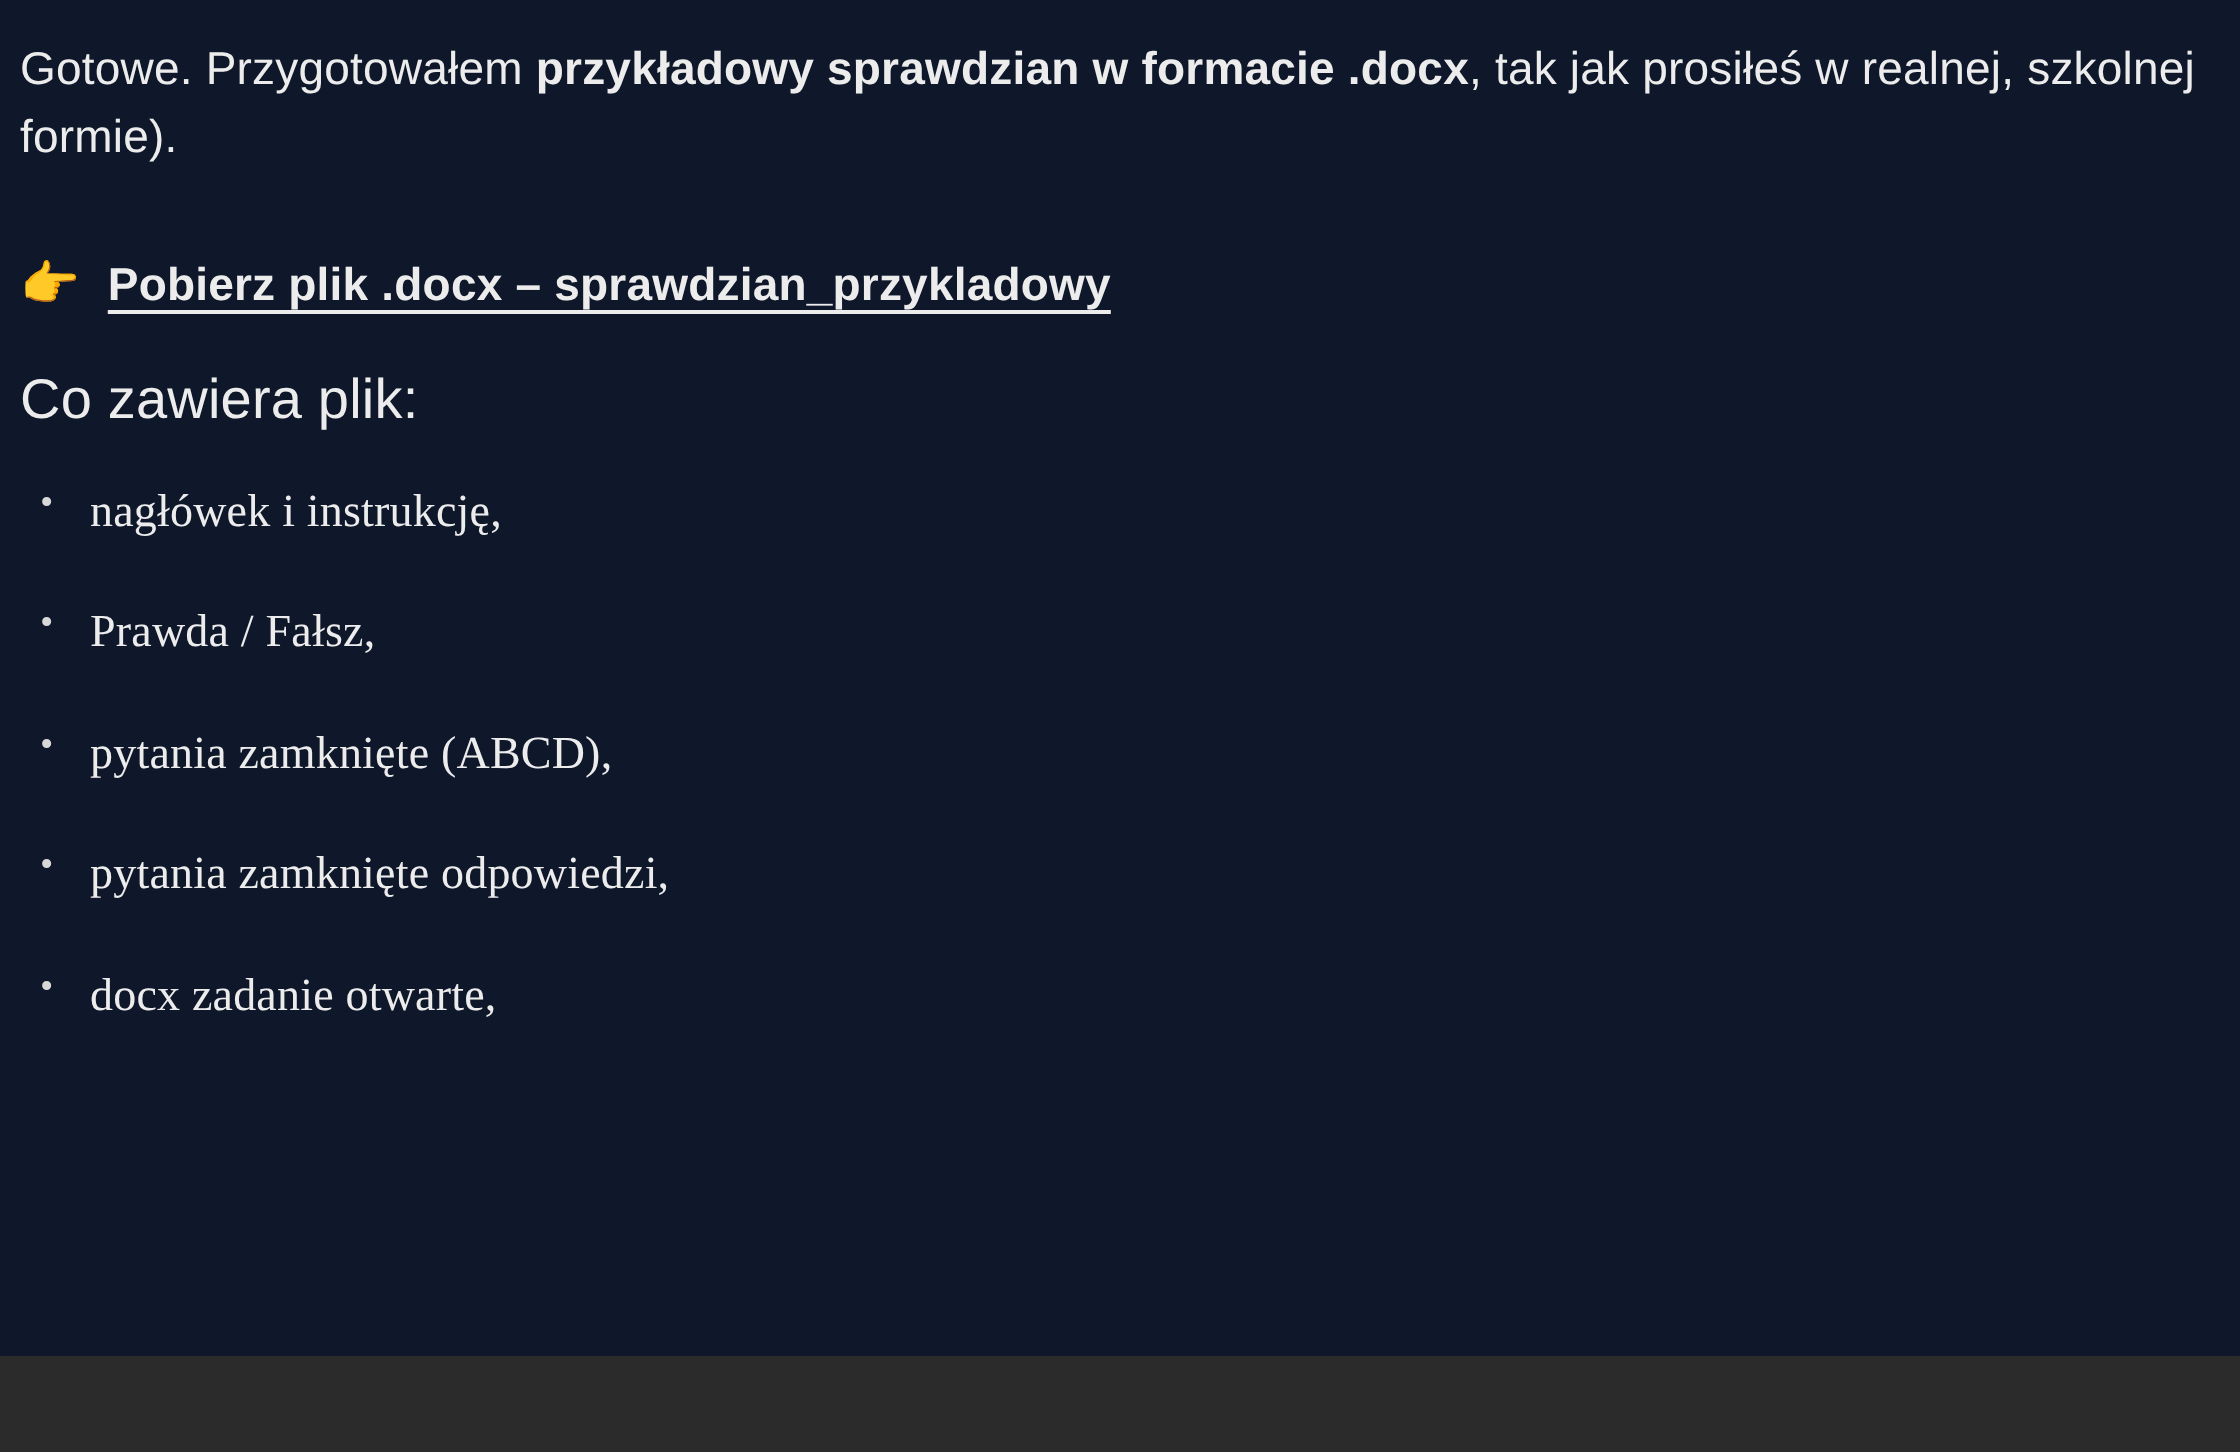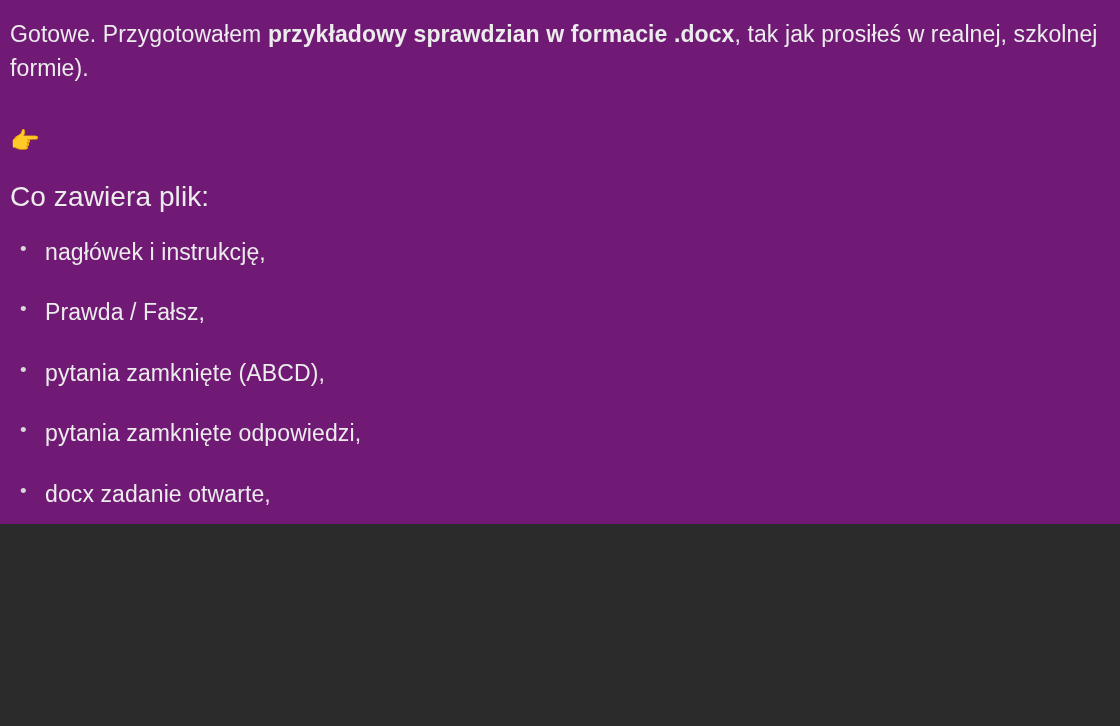--- a/index.html
+++ b/index.html
@@ -9,24 +9,24 @@
   }
   body {
     width: 1120px;
     height: 726px;
     overflow: hidden;
     font-family: "Liberation Sans", sans-serif;
     color: #ececec;
   }
   .page {
     width: 1120px;
-    height: 524px;
+    height: 678px;
     box-sizing: border-box;
     padding: 18px 10px 0 10px;
-    background: #701a75;
+    background: #0f172a;
   }
   .para {
     font-size: 23px;
     line-height: 1.47;
     letter-spacing: 0.1px;
     color: #ececec;
     margin: 0 0 8px 0;
     max-width: 1110px;
   }
   .para strong {
@@ -58,20 +58,21 @@
     font-size: 28px;
     color: #ececec;
     margin-bottom: 0;
     letter-spacing: 0.1px;
   }
   ul.bullets {
     list-style: none;
     margin: 0;
     padding: 0;
     margin-top: 26px;
+    font-family: Liberation Serif, serif;
   }
   ul.bullets li {
     position: relative;
     font-size: 23px;
     color: #ececec;
     padding-left: 35px;
     margin-bottom: 33px;
     letter-spacing: 0.1px;
     line-height: 1.2;
   }
@@ -86,20 +87,21 @@
 </style>
 </head>
 <body>
 
 <div class="page">
 
   <p class="para"><span>Gotowe. Przygotowałem </span><strong>przykładowy sprawdzian w formacie .docx</strong><span>, tak jak prosiłeś w realnej, szkolnej formie).</span></p>
 
   <div class="download-row">
     <span class="hand-icon">👉</span>
+    <a class="download-link" href="#">Pobierz plik .docx – sprawdzian_przykladowy</a>
   </div>
 
   <p class="section-label">Co zawiera plik:</p>
 
   <ul class="bullets">
     <li>nagłówek i instrukcję,</li>
     <li>Prawda / Fałsz,</li>
     <li>pytania zamknięte (ABCD),</li>
     <li>pytania zamknięte odpowiedzi,</li>
     <li>docx zadanie otwarte,</li>

